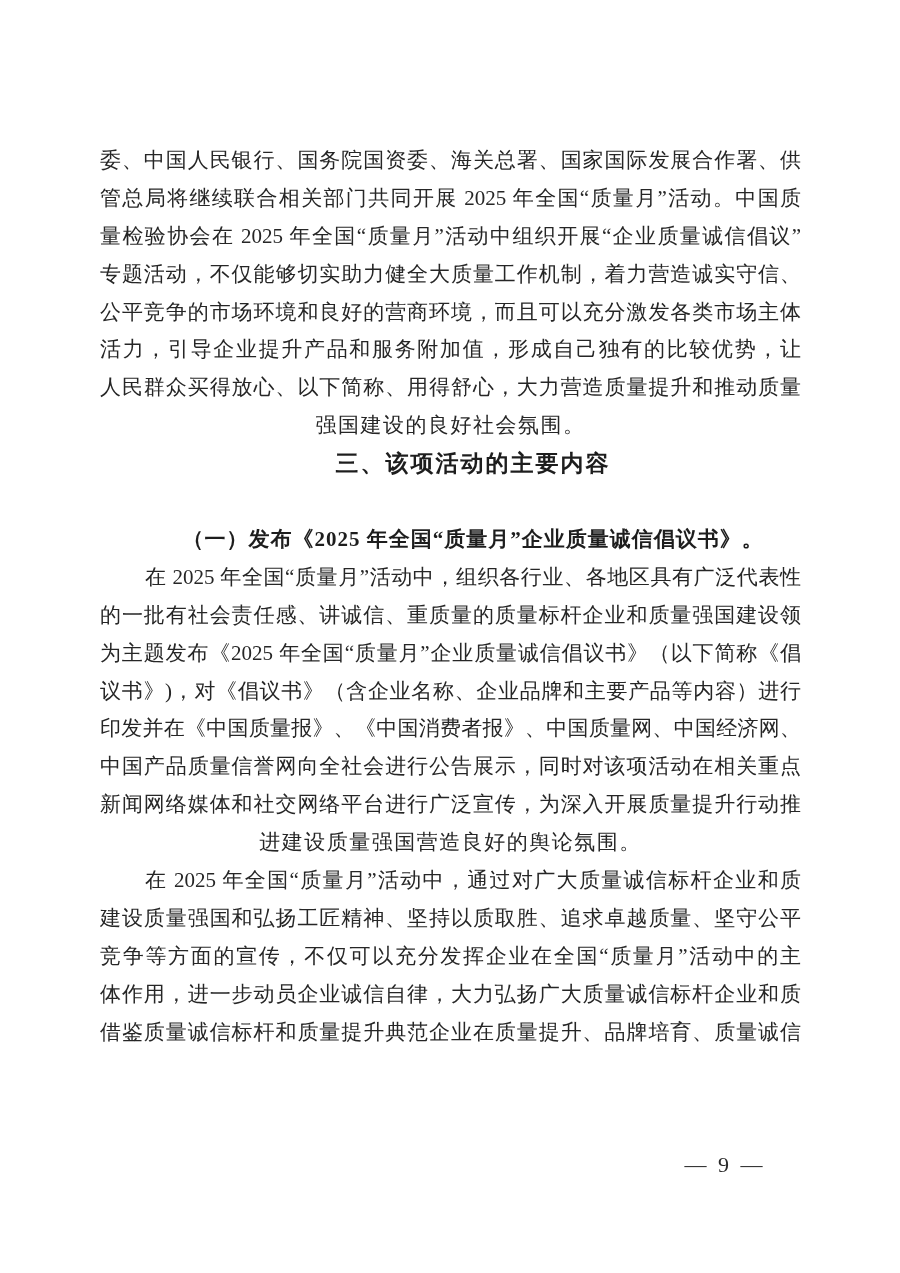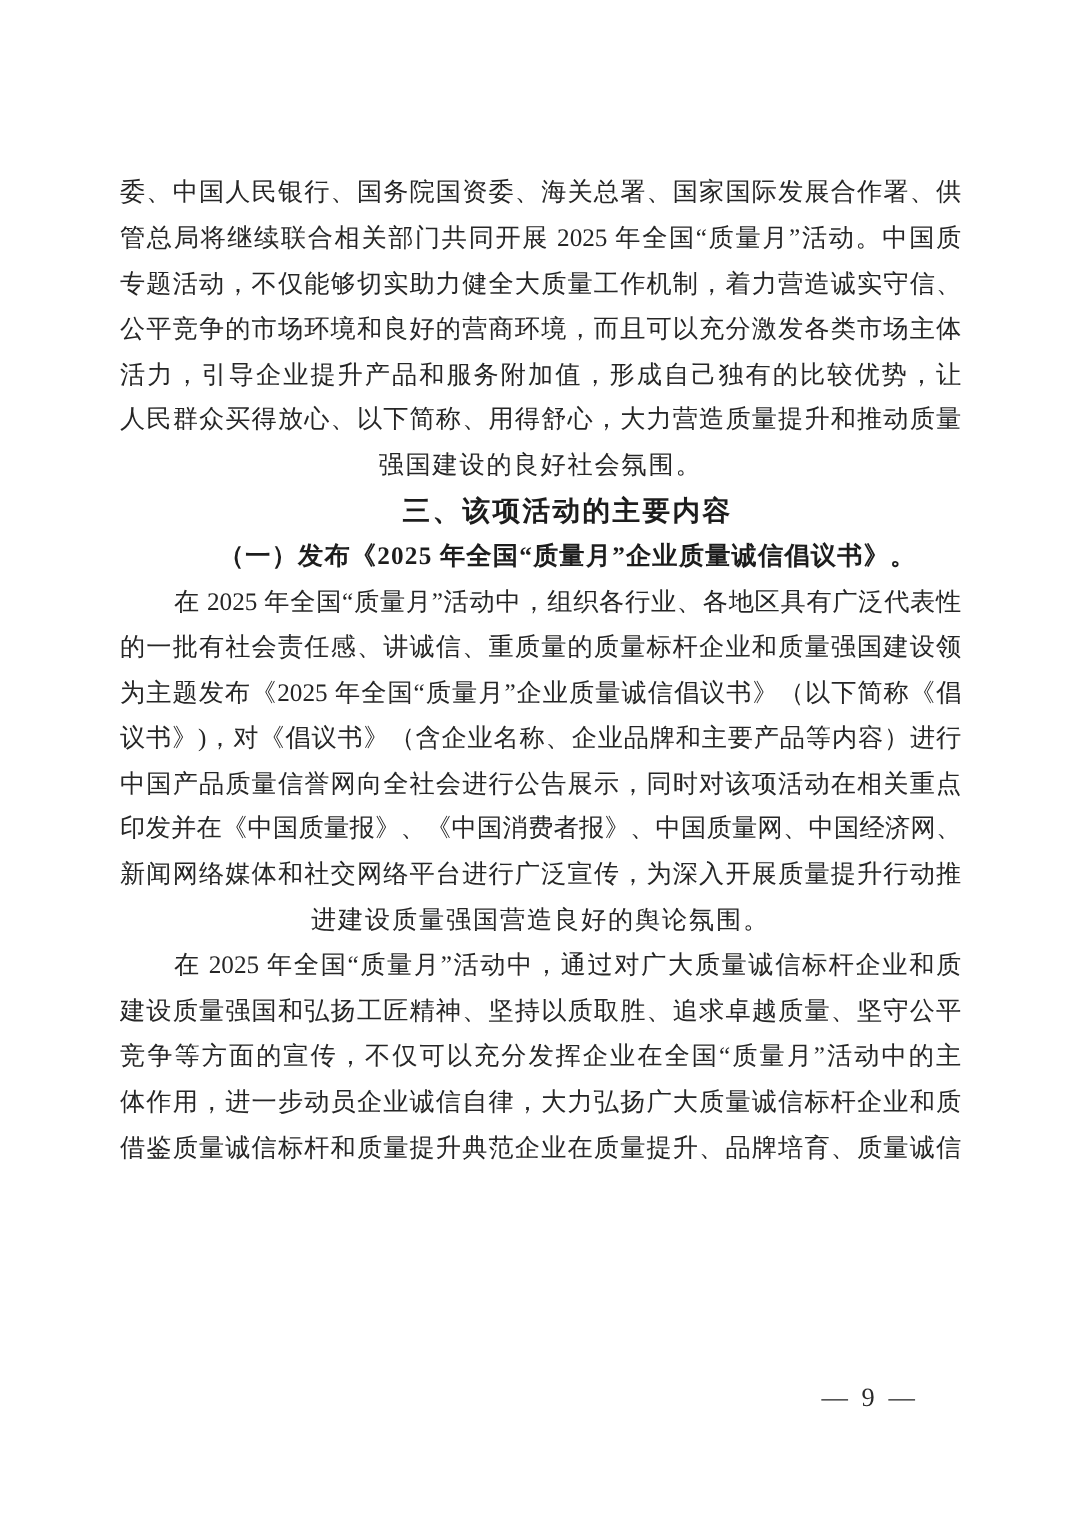--- a/index.html
+++ b/index.html
@@ -57,20 +57,21 @@
     text-indent: 45px;
     color: #1d1d1d;
   }
   
   .line.h-kai {
     font-weight: bold;
     font-size: 21px;
     letter-spacing: 1px;
     text-indent: 45px;
     color: #1d1d1d;
+    margin-top: 38px;
   }
   .page-number {
     position: absolute;
     left: 655px;
     top: 1150px;
     width: 140px;
     height: 30px;
     line-height: 30px;
     text-align: center;
     font-size: 22px;
@@ -78,33 +79,34 @@
     color: #2a2a2a;
   }
 </style>
 </head>
 <body>
 
 <div class="page">
   <div class="text-block">
     <div class="line j">委、中国人民银行、国务院国资委、海关总署、国家国际发展合作署、供</div>
     <div class="line j">管总局将继续联合相关部门共同开展 2025 年全国“质量月”活动。中国质</div>
+    <div class="line j">量检验协会在 2025 年全国“质量月”活动中组织开展“企业质量诚信倡议”</div>
     <div class="line j">专题活动，不仅能够切实助力健全大质量工作机制，着力营造诚实守信、</div>
     <div class="line j">公平竞争的市场环境和良好的营商环境，而且可以充分激发各类市场主体</div>
     <div class="line j">活力，引导企业提升产品和服务附加值，形成自己独有的比较优势，让</div>
     <div class="line j">人民群众买得放心、以下简称、用得舒心，大力营造质量提升和推动质量</div>
     <div class="line s">强国建设的良好社会氛围。</div>
     <div class="line h-hei">三、该项活动的主要内容</div>
     <div class="line h-kai">（一）发布《2025 年全国“质量月”企业质量诚信倡议书》。</div>
     <div class="line j indent">在 2025 年全国“质量月”活动中，组织各行业、各地区具有广泛代表性</div>
     <div class="line j">的一批有社会责任感、讲诚信、重质量的质量标杆企业和质量强国建设领</div>
     <div class="line j">为主题发布《2025 年全国“质量月”企业质量诚信倡议书》（以下简称《倡</div>
     <div class="line j">议书》)，对《倡议书》（含企业名称、企业品牌和主要产品等内容）进行</div>
+    <div class="line j">印发并在《中国质量报》、《中国消费者报》、中国质量网、中国经济网、</div>
     <div class="line j">中国产品质量信誉网向全社会进行公告展示，同时对该项活动在相关重点</div>
-    <div class="line j">印发并在《中国质量报》、《中国消费者报》、中国质量网、中国经济网、</div>
     <div class="line j">新闻网络媒体和社交网络平台进行广泛宣传，为深入开展质量提升行动推</div>
     <div class="line s">进建设质量强国营造良好的舆论氛围。</div>
     <div class="line j indent">在 2025 年全国“质量月”活动中，通过对广大质量诚信标杆企业和质</div>
     <div class="line j">建设质量强国和弘扬工匠精神、坚持以质取胜、追求卓越质量、坚守公平</div>
     <div class="line j">竞争等方面的宣传，不仅可以充分发挥企业在全国“质量月”活动中的主</div>
     <div class="line j">体作用，进一步动员企业诚信自律，大力弘扬广大质量诚信标杆企业和质</div>
     <div class="line j">借鉴质量诚信标杆和质量提升典范企业在质量提升、品牌培育、质量诚信</div>
   </div>
   <div class="page-number">— 9 —</div>
 </div>

